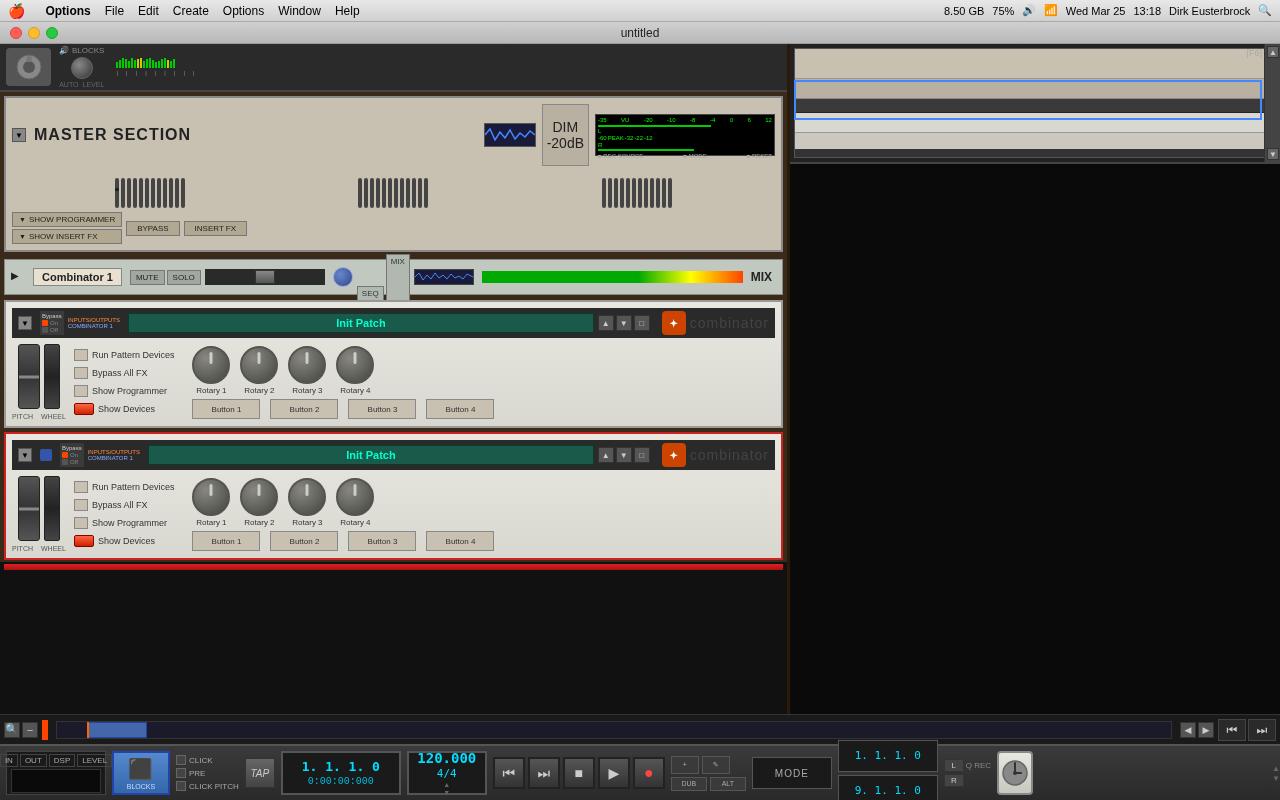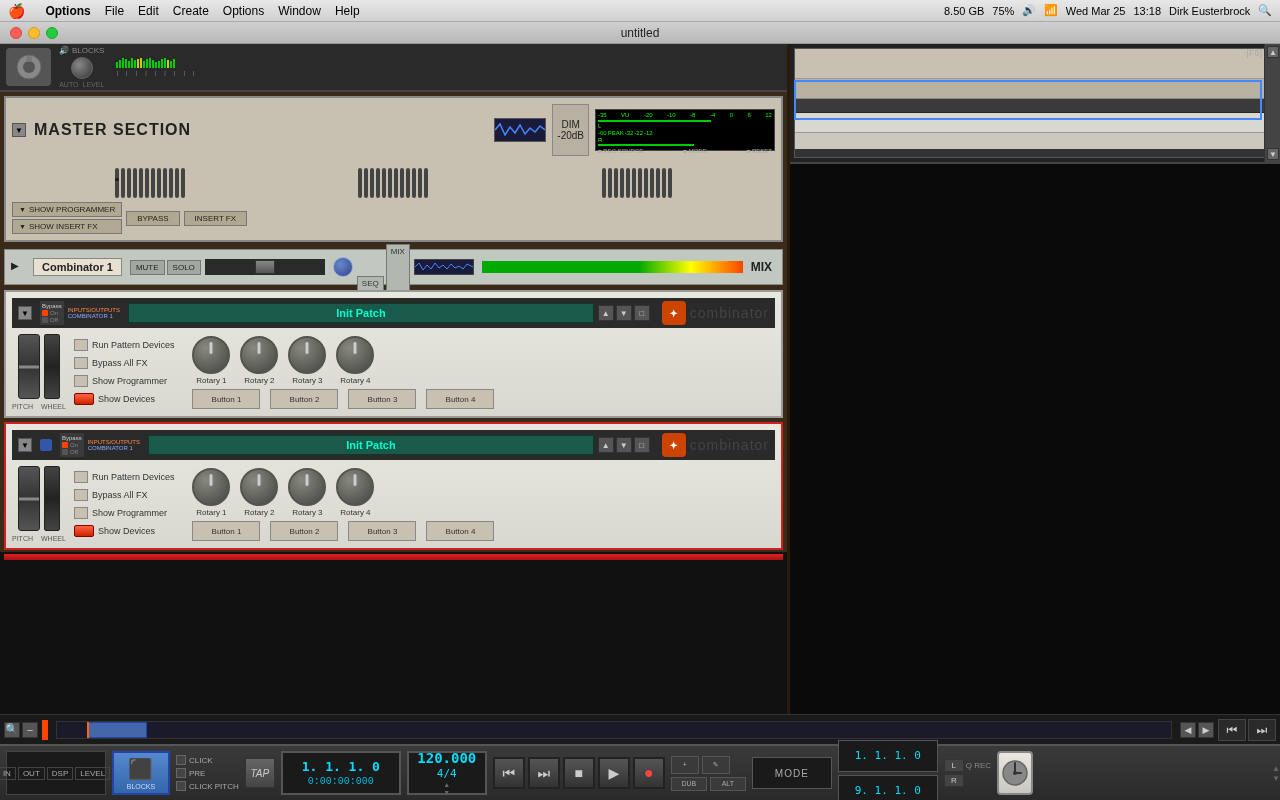--- a/index.html
+++ b/index.html
@@ -161,21 +161,21 @@
       align-items: center;
       gap: 6px;
     }
     .wave-display {
       width: 52px;
       height: 24px;
       background: #1a1a3a;
       border: 1px solid #555;
     }
     .dim-display {
-      font-size: 10px;
+      font-size: 14px;
       color: #222;
       text-align: center;
       background: #b8b0a0;
       padding: 14px 4px;
       border: 1px solid #888;
     }
     .vu-meter {
       width: 180px;
       height: 42px;
       background: #000;
@@ -628,21 +628,21 @@
       display: flex;
       align-items: center;
       justify-content: center;
     }
     .dsp-panel {
       width: 100px;
       height: 44px;
       background: #1a1a1a;
       border: 1px solid #444;
       display: flex;
-      flex-direction: row;
+      flex-direction: column;
       align-items: center;
       justify-content: center;
       gap: 2px;
     }
     .dsp-tabs {
       display: flex;
       gap: 2px;
       font-size: 8px;
       color: #888;
     }

